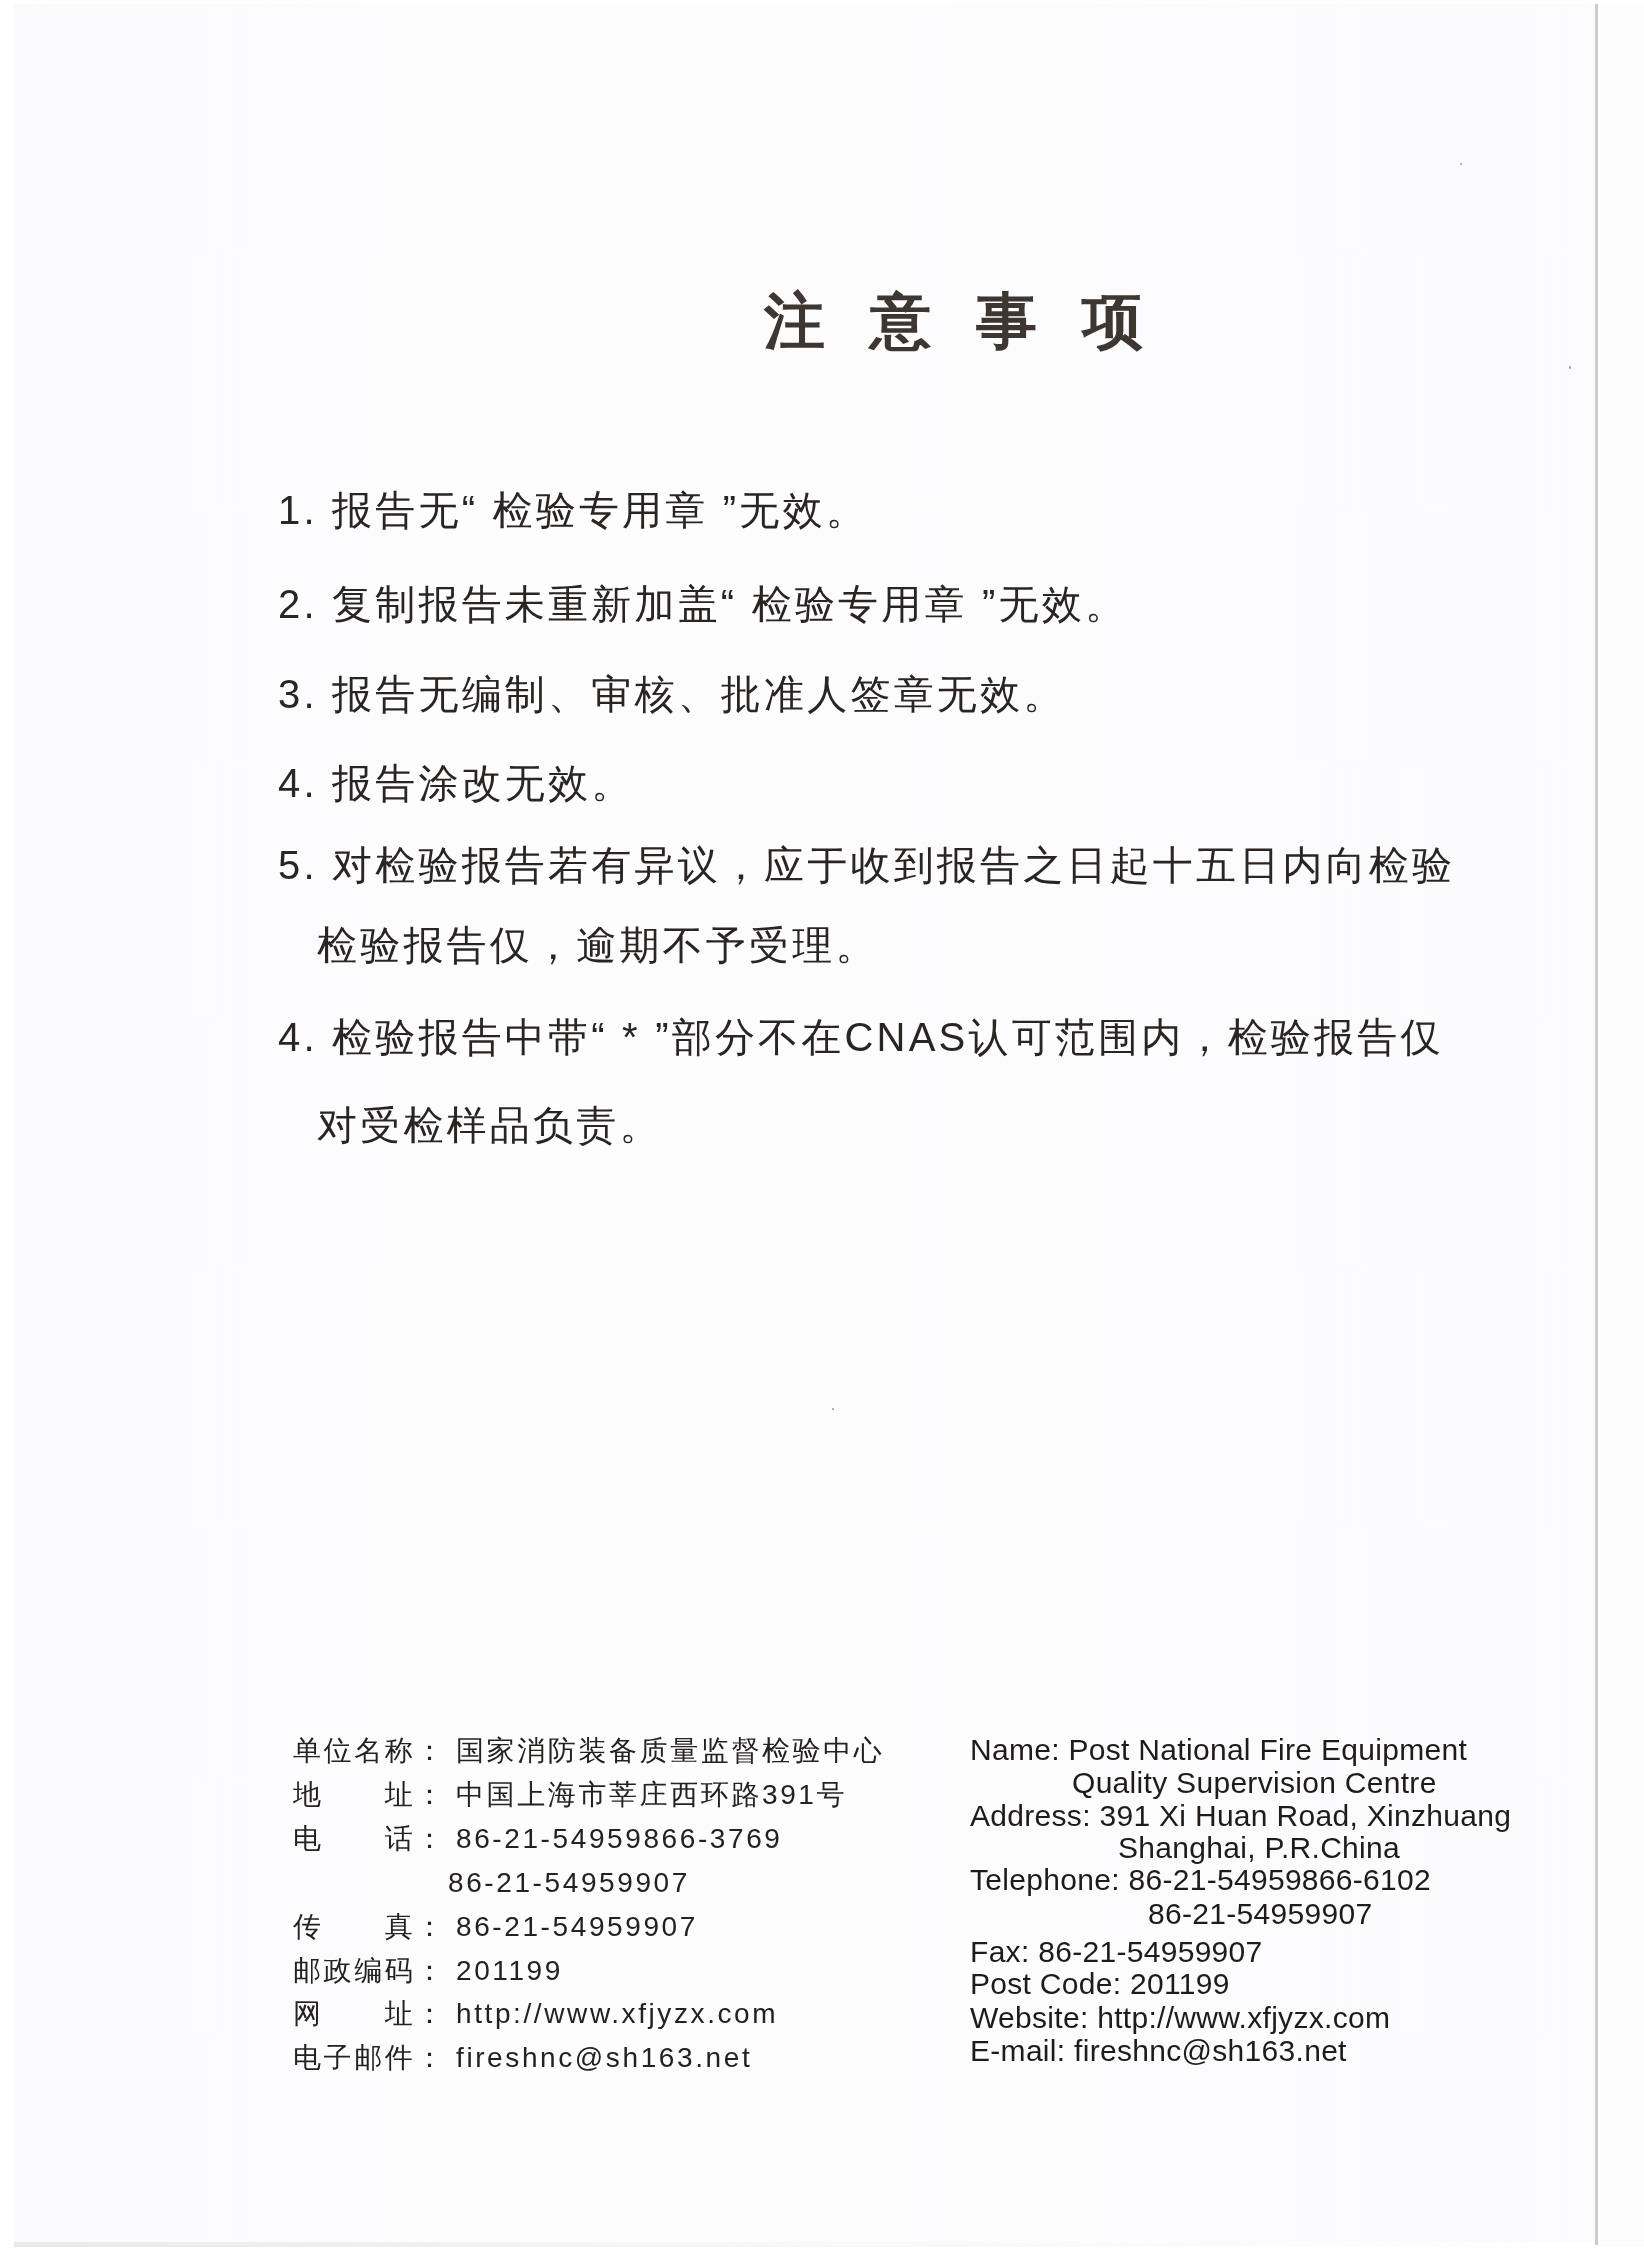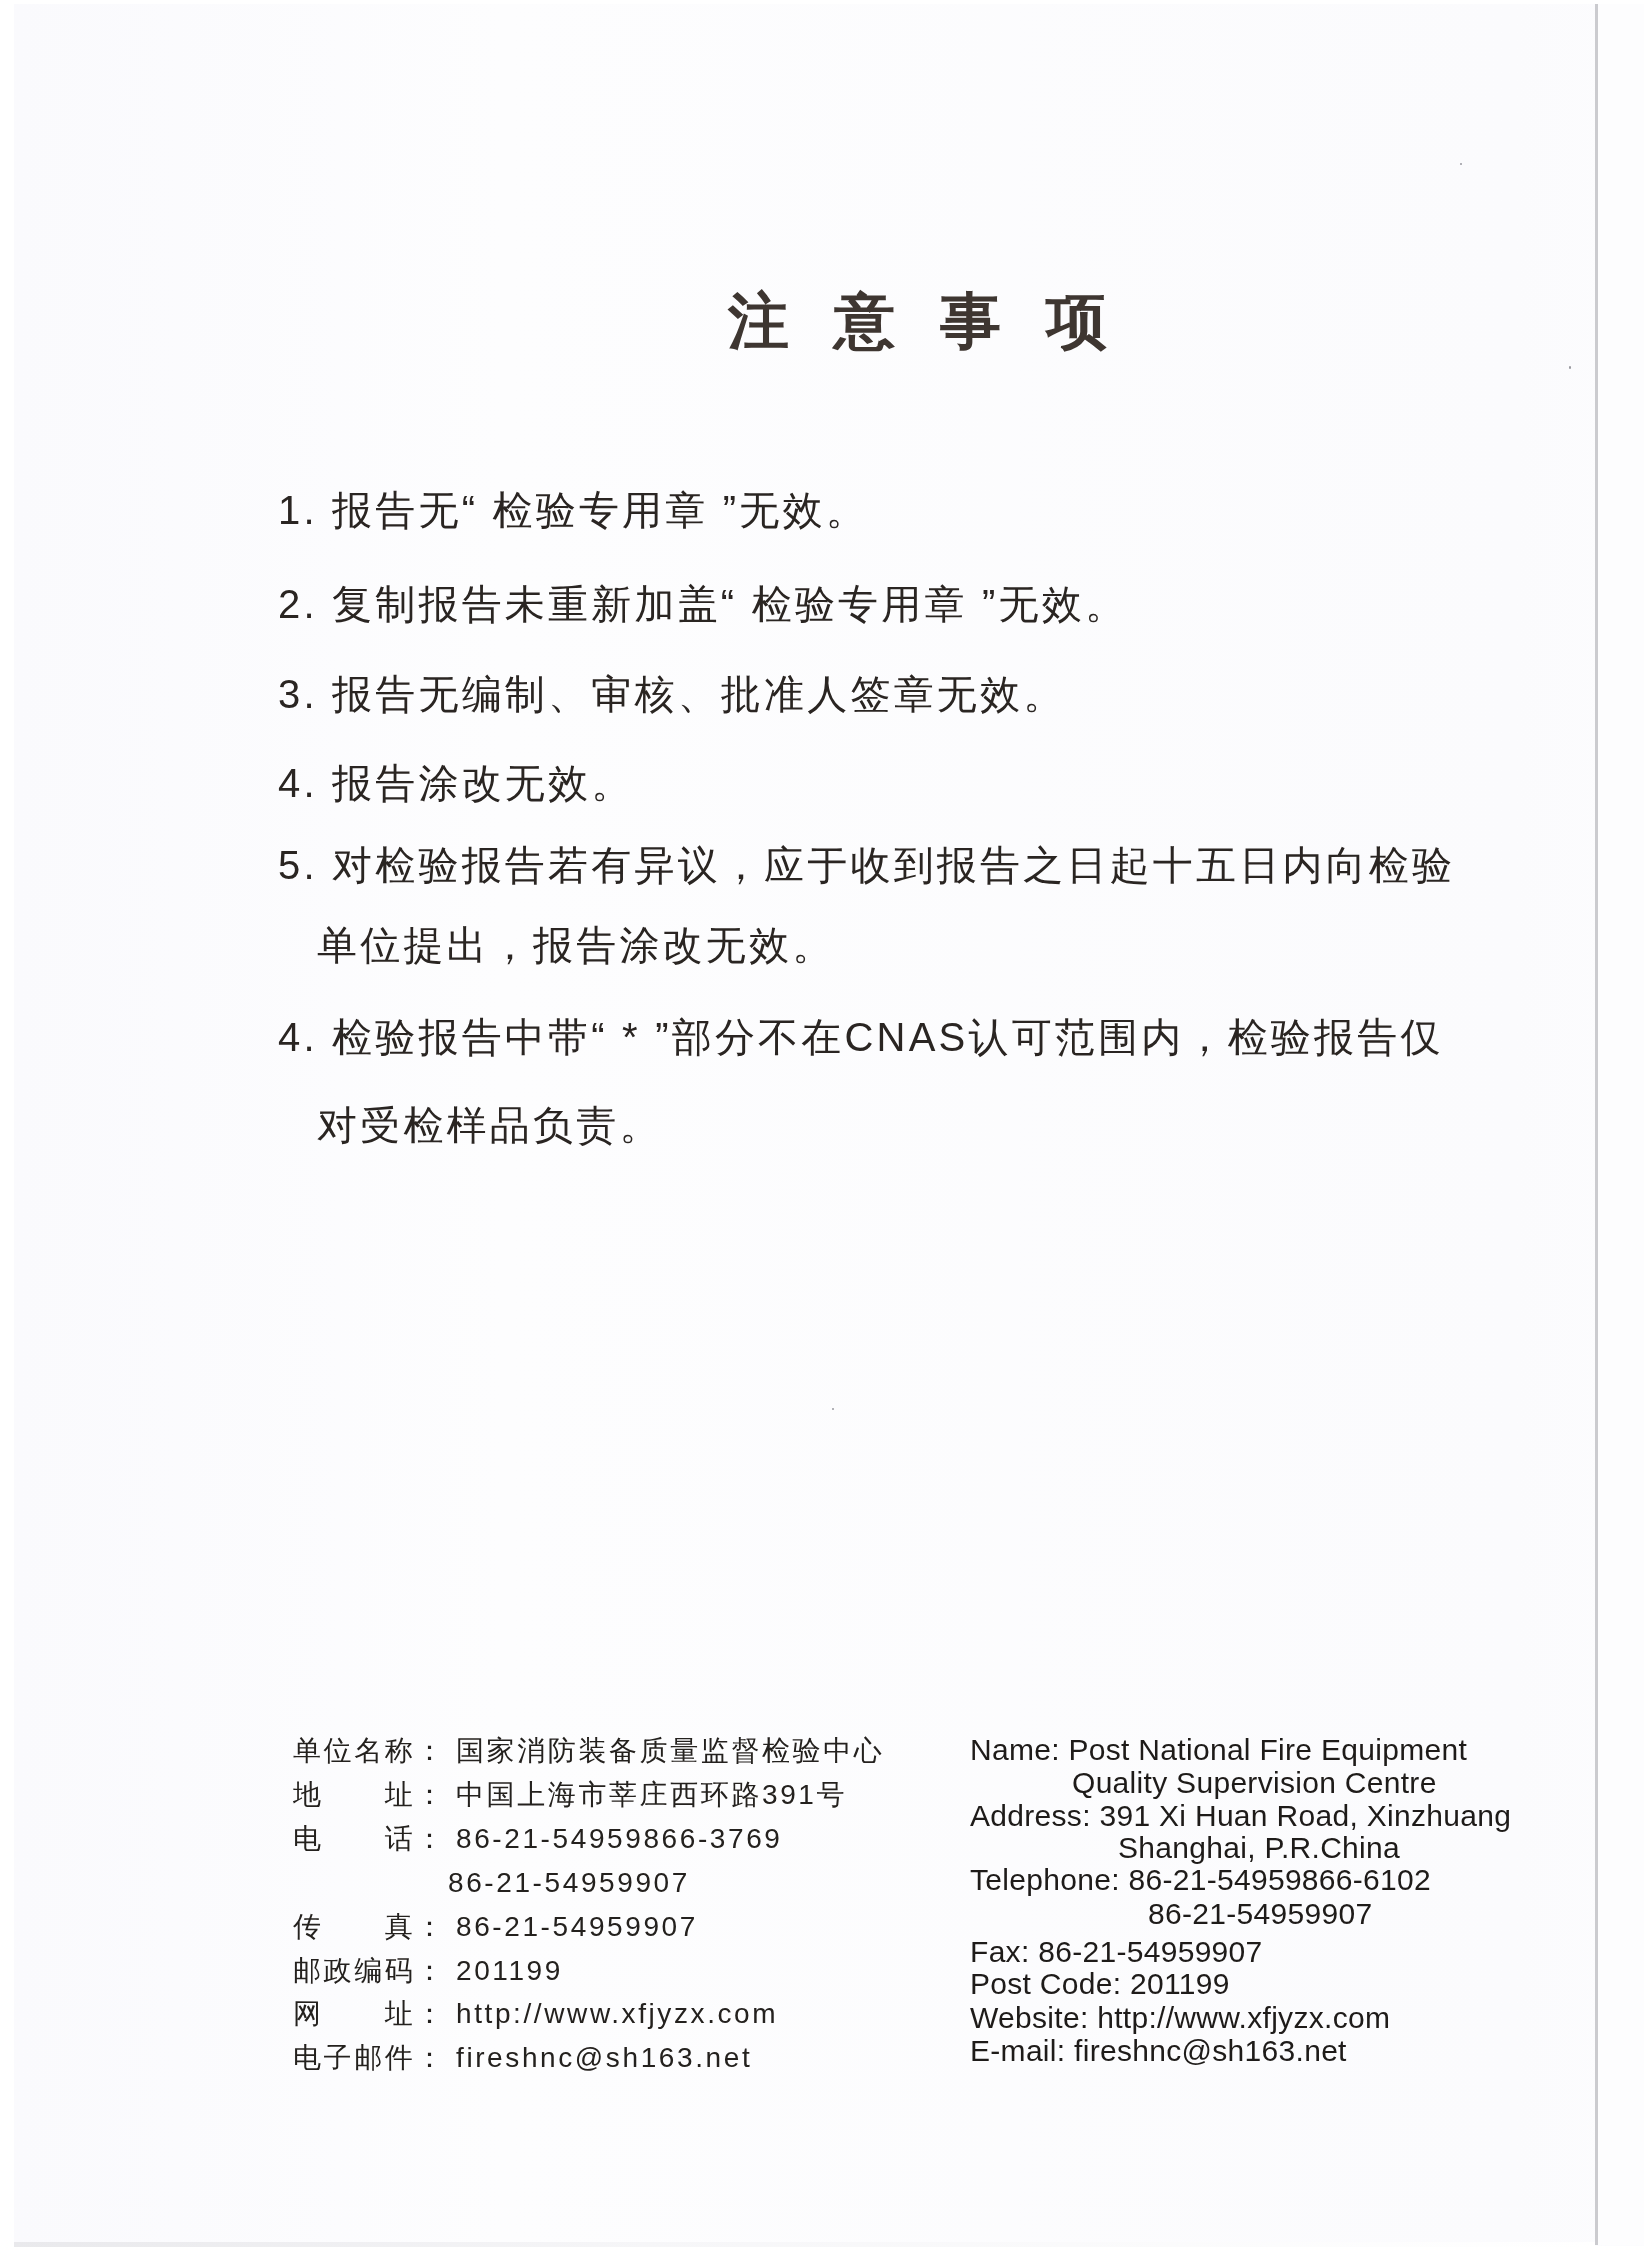--- a/index.html
+++ b/index.html
@@ -20,21 +20,21 @@
   .edge-band {
     position:absolute; left:1598px; top:3.9px; width:46px; height:2241px;
     background:#fdfdfe;
   }
   .bottom-smudge {
     position:absolute; left:14px; top:2242px; width:1581px; height:5.2px;
     background:linear-gradient(90deg, #e9e9ec, #f6f6f8 40%, #ffffff);
   }
   .abs { position:absolute; white-space:nowrap; line-height:1; }
   .doc-title {
-    left:728px; top:291px;
+    left:764px; top:291px;
     font-size:61px; font-weight:bold; letter-spacing:45px;
     color:#3e3631;
   }
   .notice-line {
     left:278px;
     font-size:40px; font-weight:normal; letter-spacing:3.2px;
     color:#2a2522;
   }
   .notice-wrap { left:317px; }
   .zh-line {
@@ -65,21 +65,21 @@
 <div class="speck" style="left:1569px; top:366px; width:1.9px; height:2.6px;"></div>
 <div class="speck" style="left:832px; top:1408px; width:1.9px; height:1.9px;"></div>
 
 <div class="abs doc-title">注意事项</div>
 
 <div class="abs notice-line" style="top:490px">1. 报告无“ 检验专用章 ”无效。</div>
 <div class="abs notice-line" style="top:584px">2. 复制报告未重新加盖“ 检验专用章 ”无效。</div>
 <div class="abs notice-line" style="top:674px">3. 报告无编制、审核、批准人签章无效。</div>
 <div class="abs notice-line" style="top:763px">4. 报告涂改无效。</div>
 <div class="abs notice-line" style="top:845px">5. 对检验报告若有异议，应于收到报告之日起十五日内向检验</div>
-<div class="abs notice-line notice-wrap" style="top:925px">单位提出，报告涂改无效。</div>
+<div class="abs notice-line notice-wrap" style="top:925px">检验报告仅，逾期不予受理。</div>
 <div class="abs notice-line" style="top:1017px">4. 检验报告中带“ * ”部分不在CNAS认可范围内，检验报告仅</div>
 <div class="abs notice-line notice-wrap" style="top:1105px">对受检样品负责。</div>
 
 <div class="abs zh-line" style="top:1737px">
   <span>单位名称：</span><span class="zh-value">国家消防装备质量监督检验中心</span>
 </div>
 <div class="abs zh-line" style="top:1781px">
   <span>地　　址：</span><span class="zh-value">中国上海市莘庄西环路391号</span>
 </div>
 <div class="abs zh-line" style="top:1825px">

